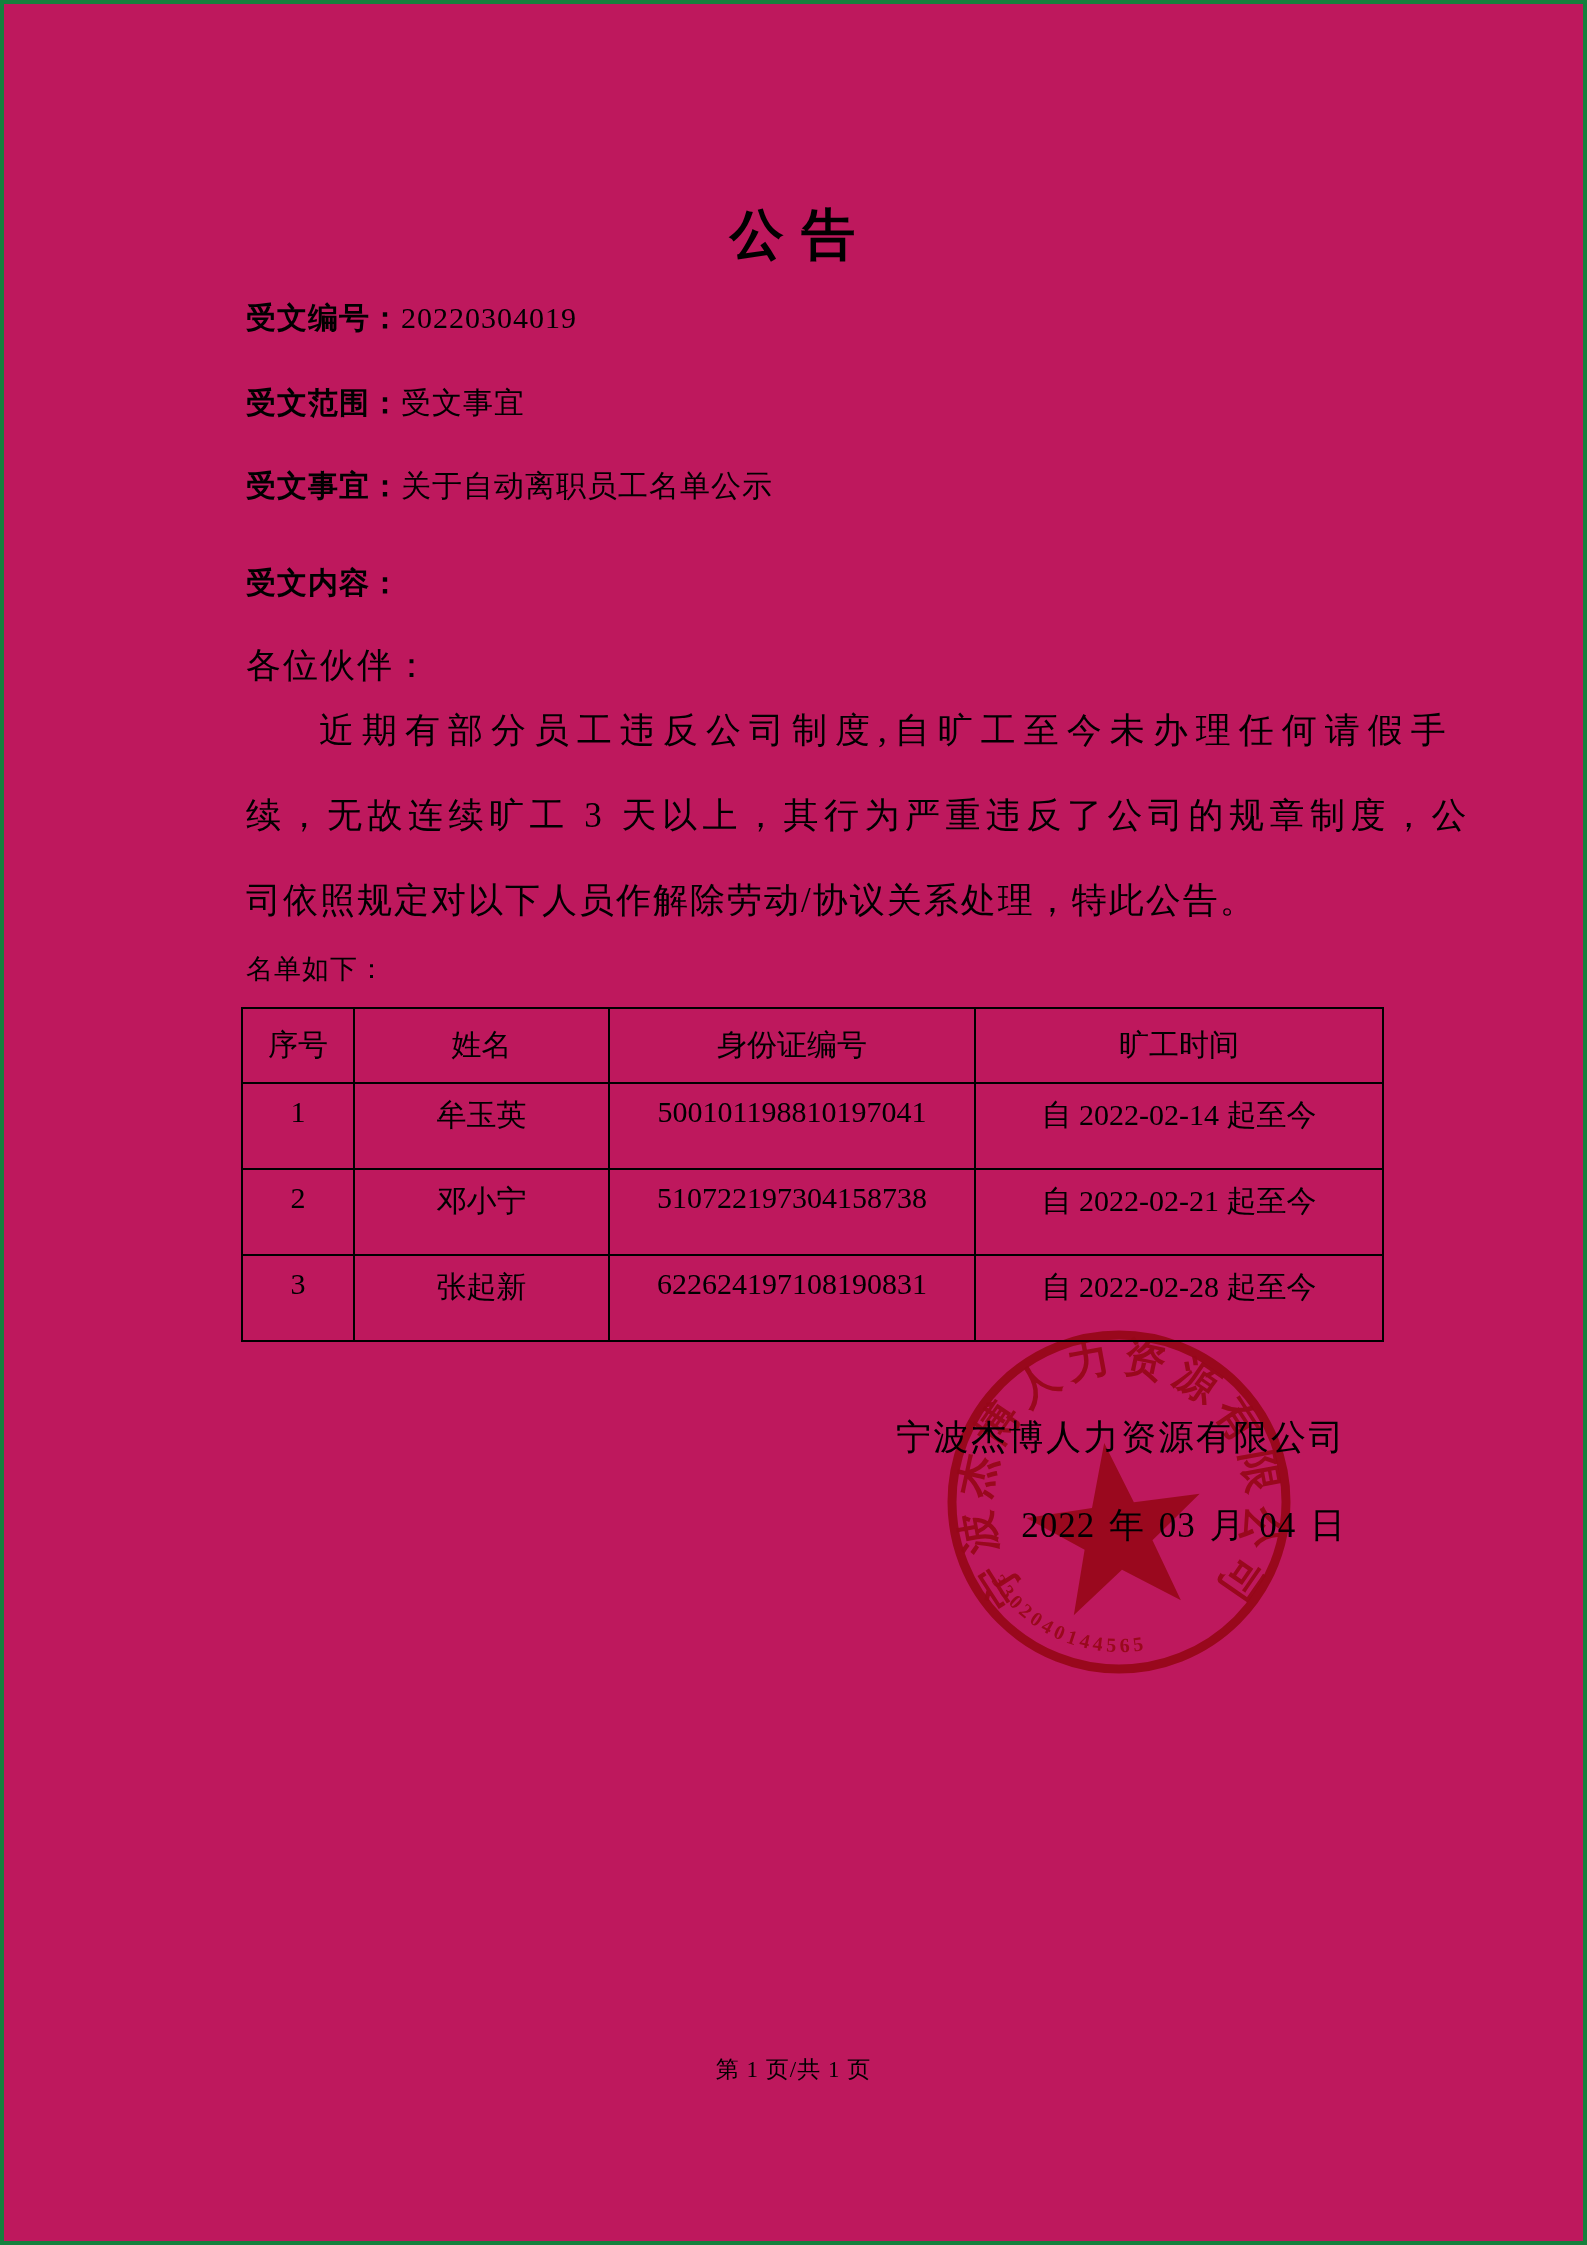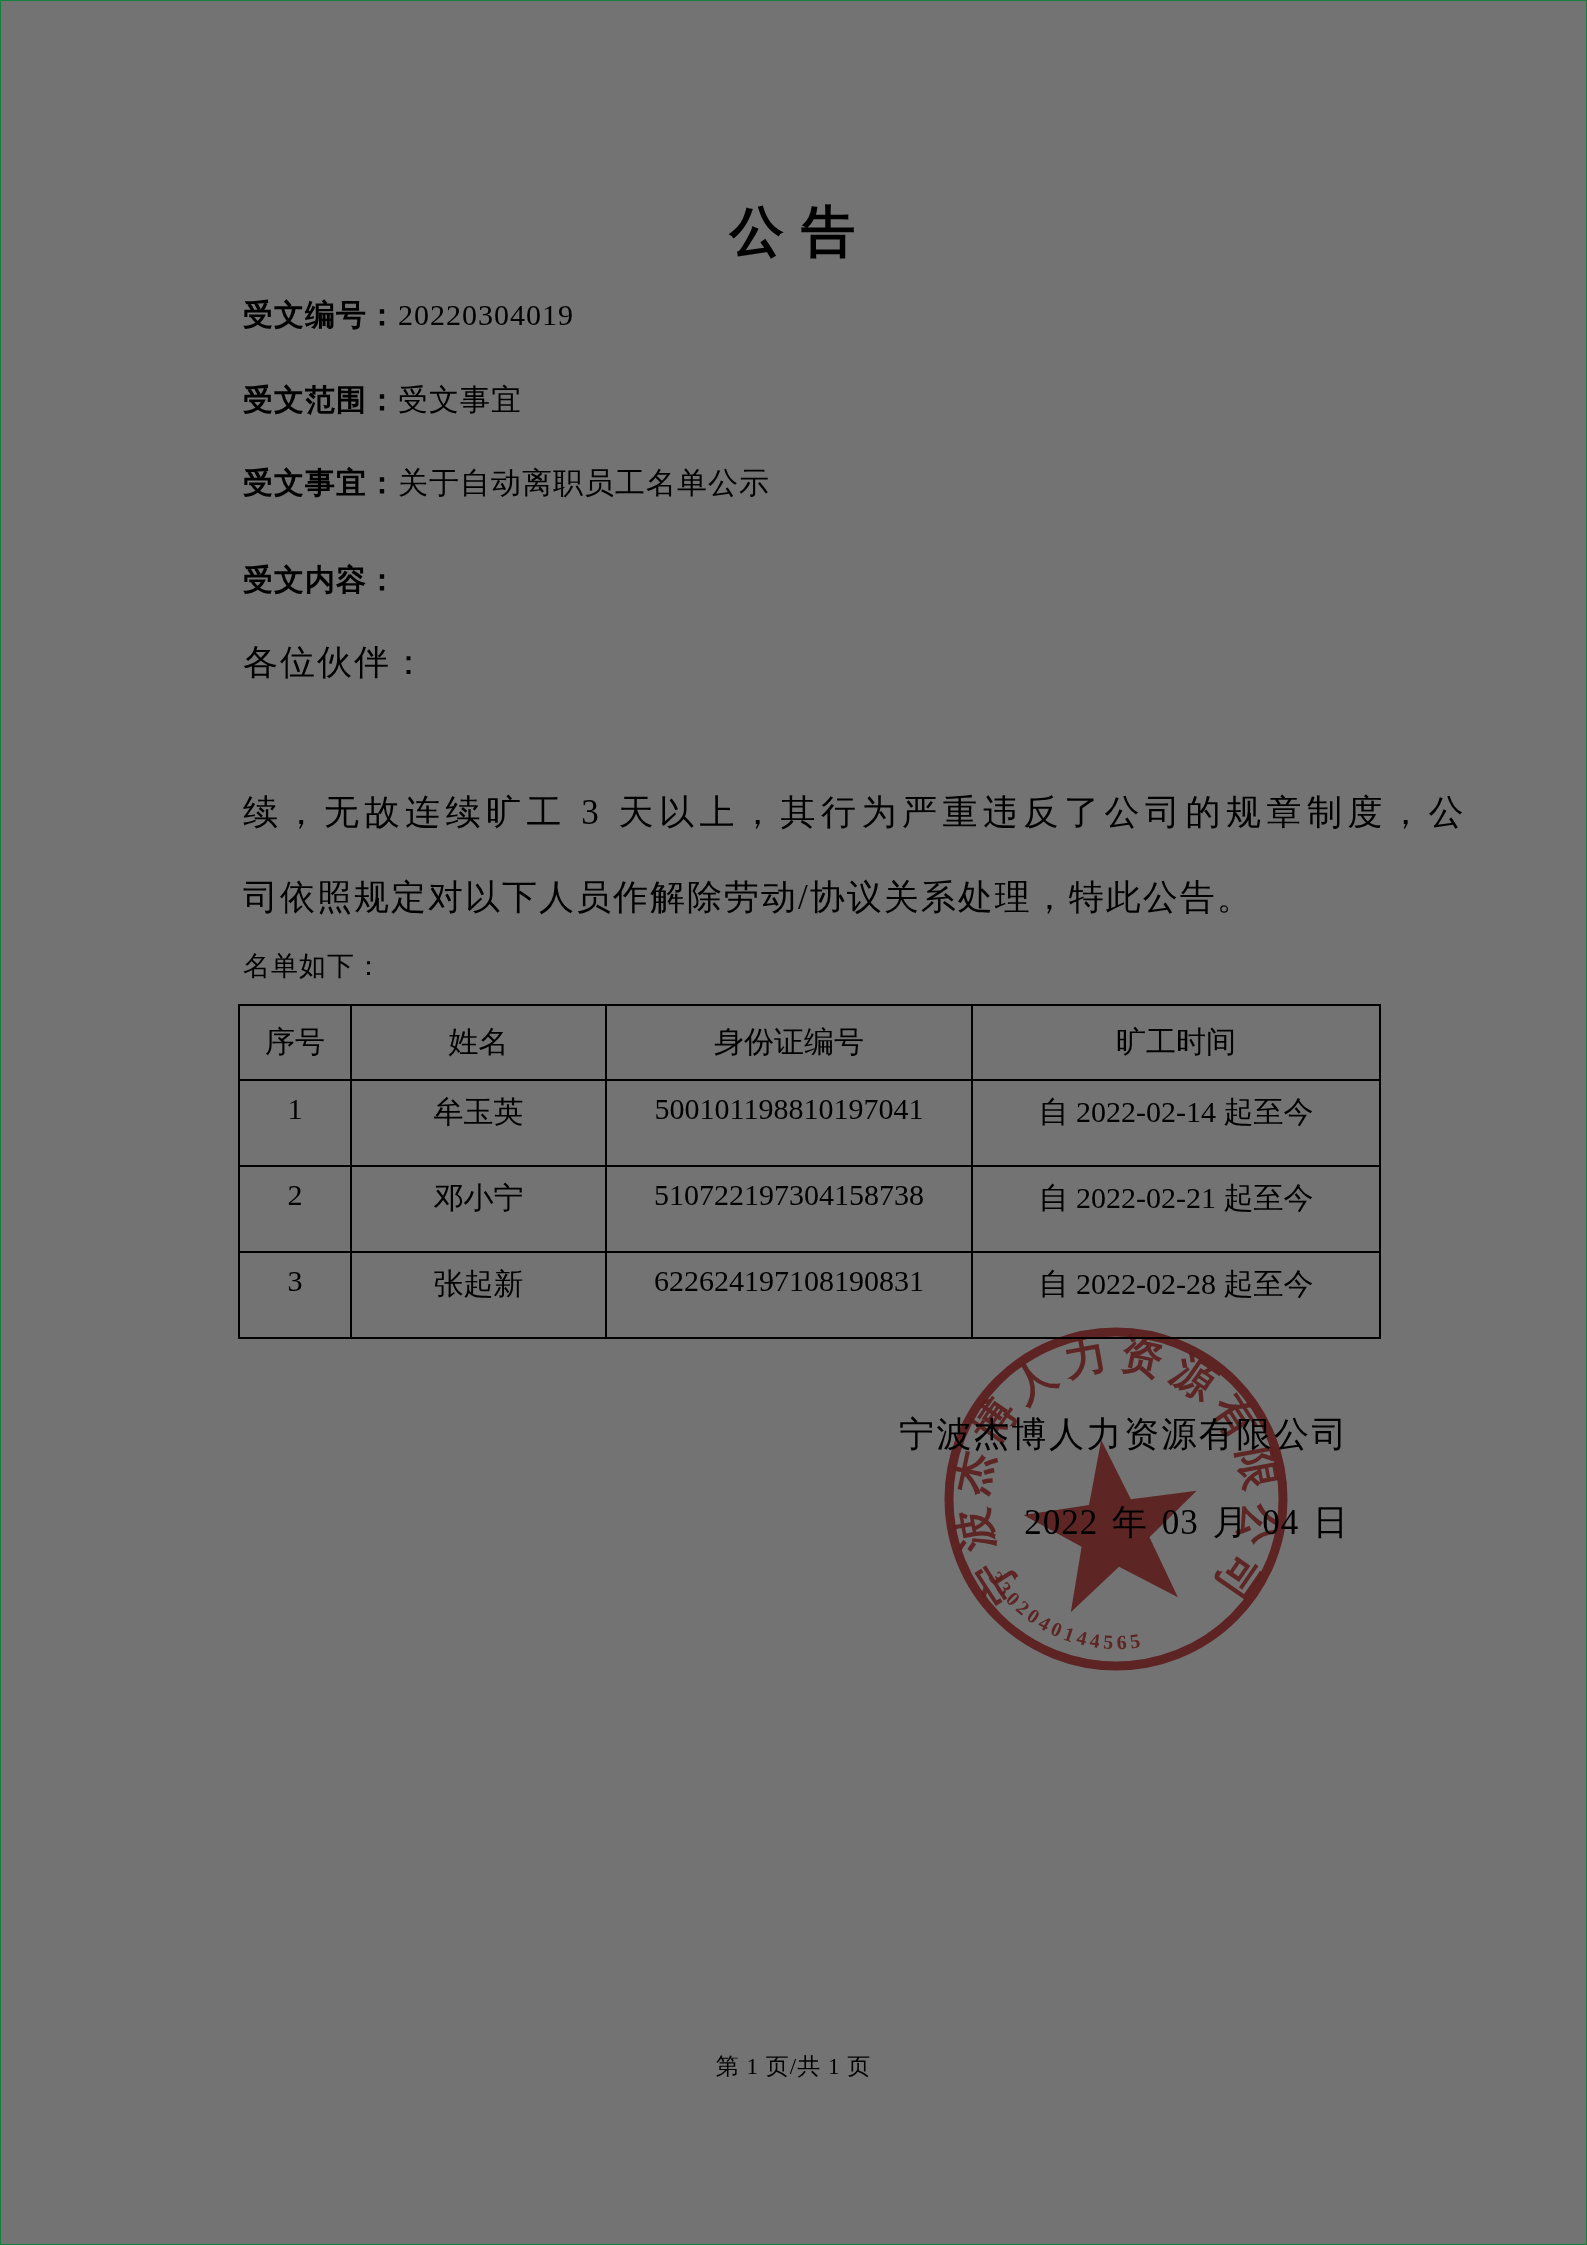--- a/index.html
+++ b/index.html
@@ -1,21 +1,21 @@
 <!DOCTYPE html>
 <html><head>
 <meta charset="utf-8">
 <style>
   html,body{margin:0;padding:0;background:#f2f2f2;}
   .page{
     position:relative;
     width:1587px;height:2245px;
     margin:0 auto;
-    background:#737373;
-    border:1px solid #15803d;
+    background:#be185d;
+    border:4px solid #15803d;
     box-sizing:border-box;
     font-family:"Liberation Serif","DejaVu Serif",serif;
     color:#000;
     overflow:hidden;
   }
   .abs{position:absolute;line-height:1.18;white-space:nowrap;}
   .doc-title{
     left:0;right:0;top:200px;
     text-align:center;
     font-size:54px;font-weight:bold;
@@ -72,20 +72,21 @@
   </div>
   <div class="abs field-line" style="top:464px;">
     <span class="field-label">受文事宜：</span><span class="field-value">关于自动离职员工名单公示</span>
   </div>
   <div class="abs field-line" style="top:549px;margin-top:12px;">
     <span class="field-label">受文内容：</span><span class="field-value"></span>
   </div>
 
   <div class="abs salutation">各位伙伴：</div>
 
+  <div class="abs para para-1">近期有部分员工违反公司制度,自旷工至今未办理任何请假手</div>
   <div class="abs para para-2">续，无故连续旷工 3 天以上，其行为严重违反了公司的规章制度，公</div>
   <div class="abs para para-3">司依照规定对以下人员作解除劳动/协议关系处理，特此公告。</div>
 
   <div class="abs list-heading">名单如下：</div>
 
   <table class="roster">
     <colgroup>
       <col style="width:112px">
         <col style="width:255px">
         <col style="width:366px">

